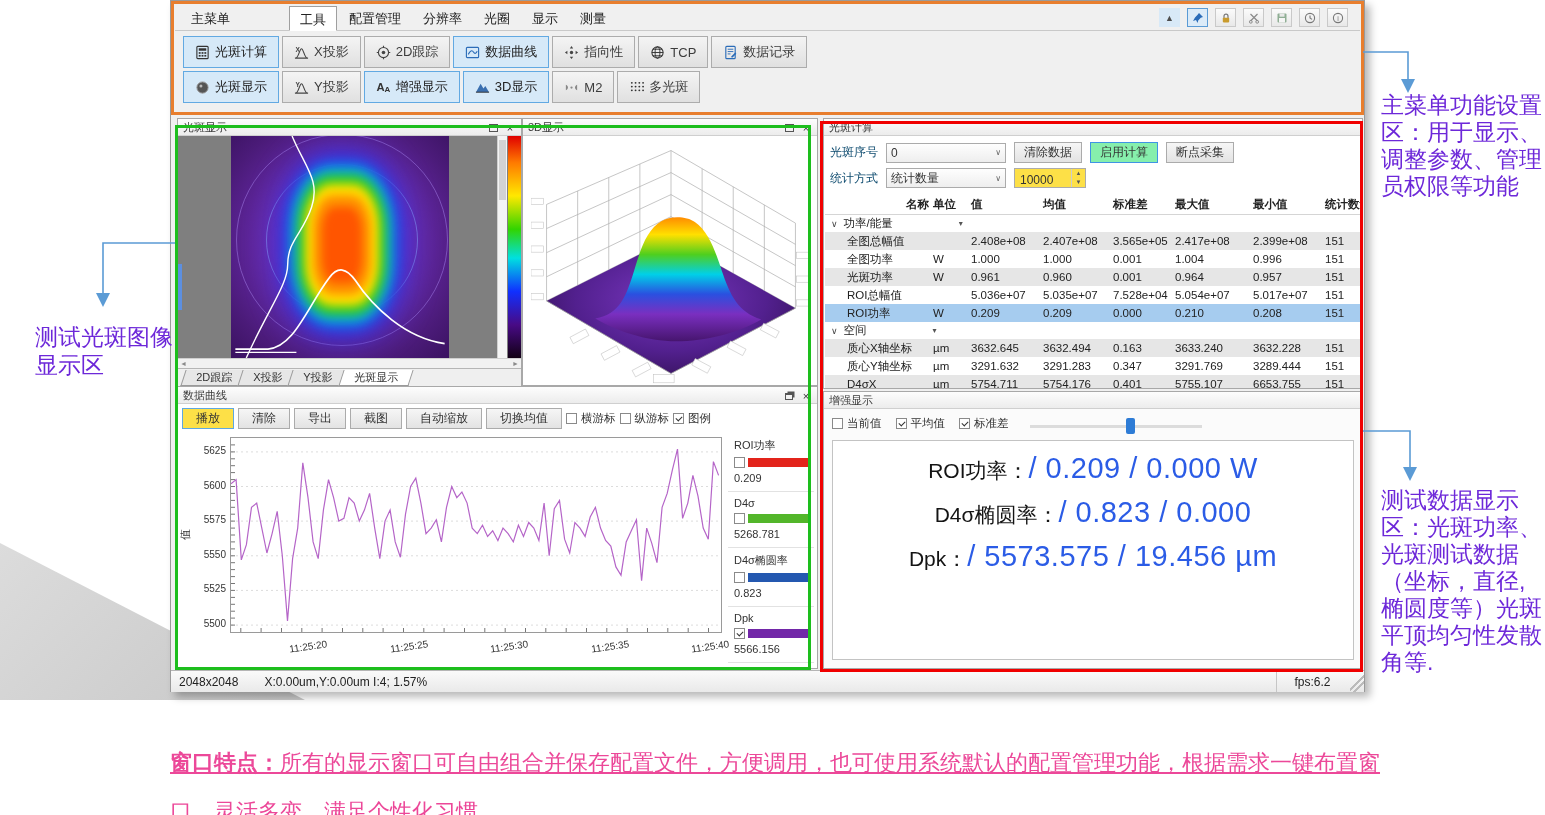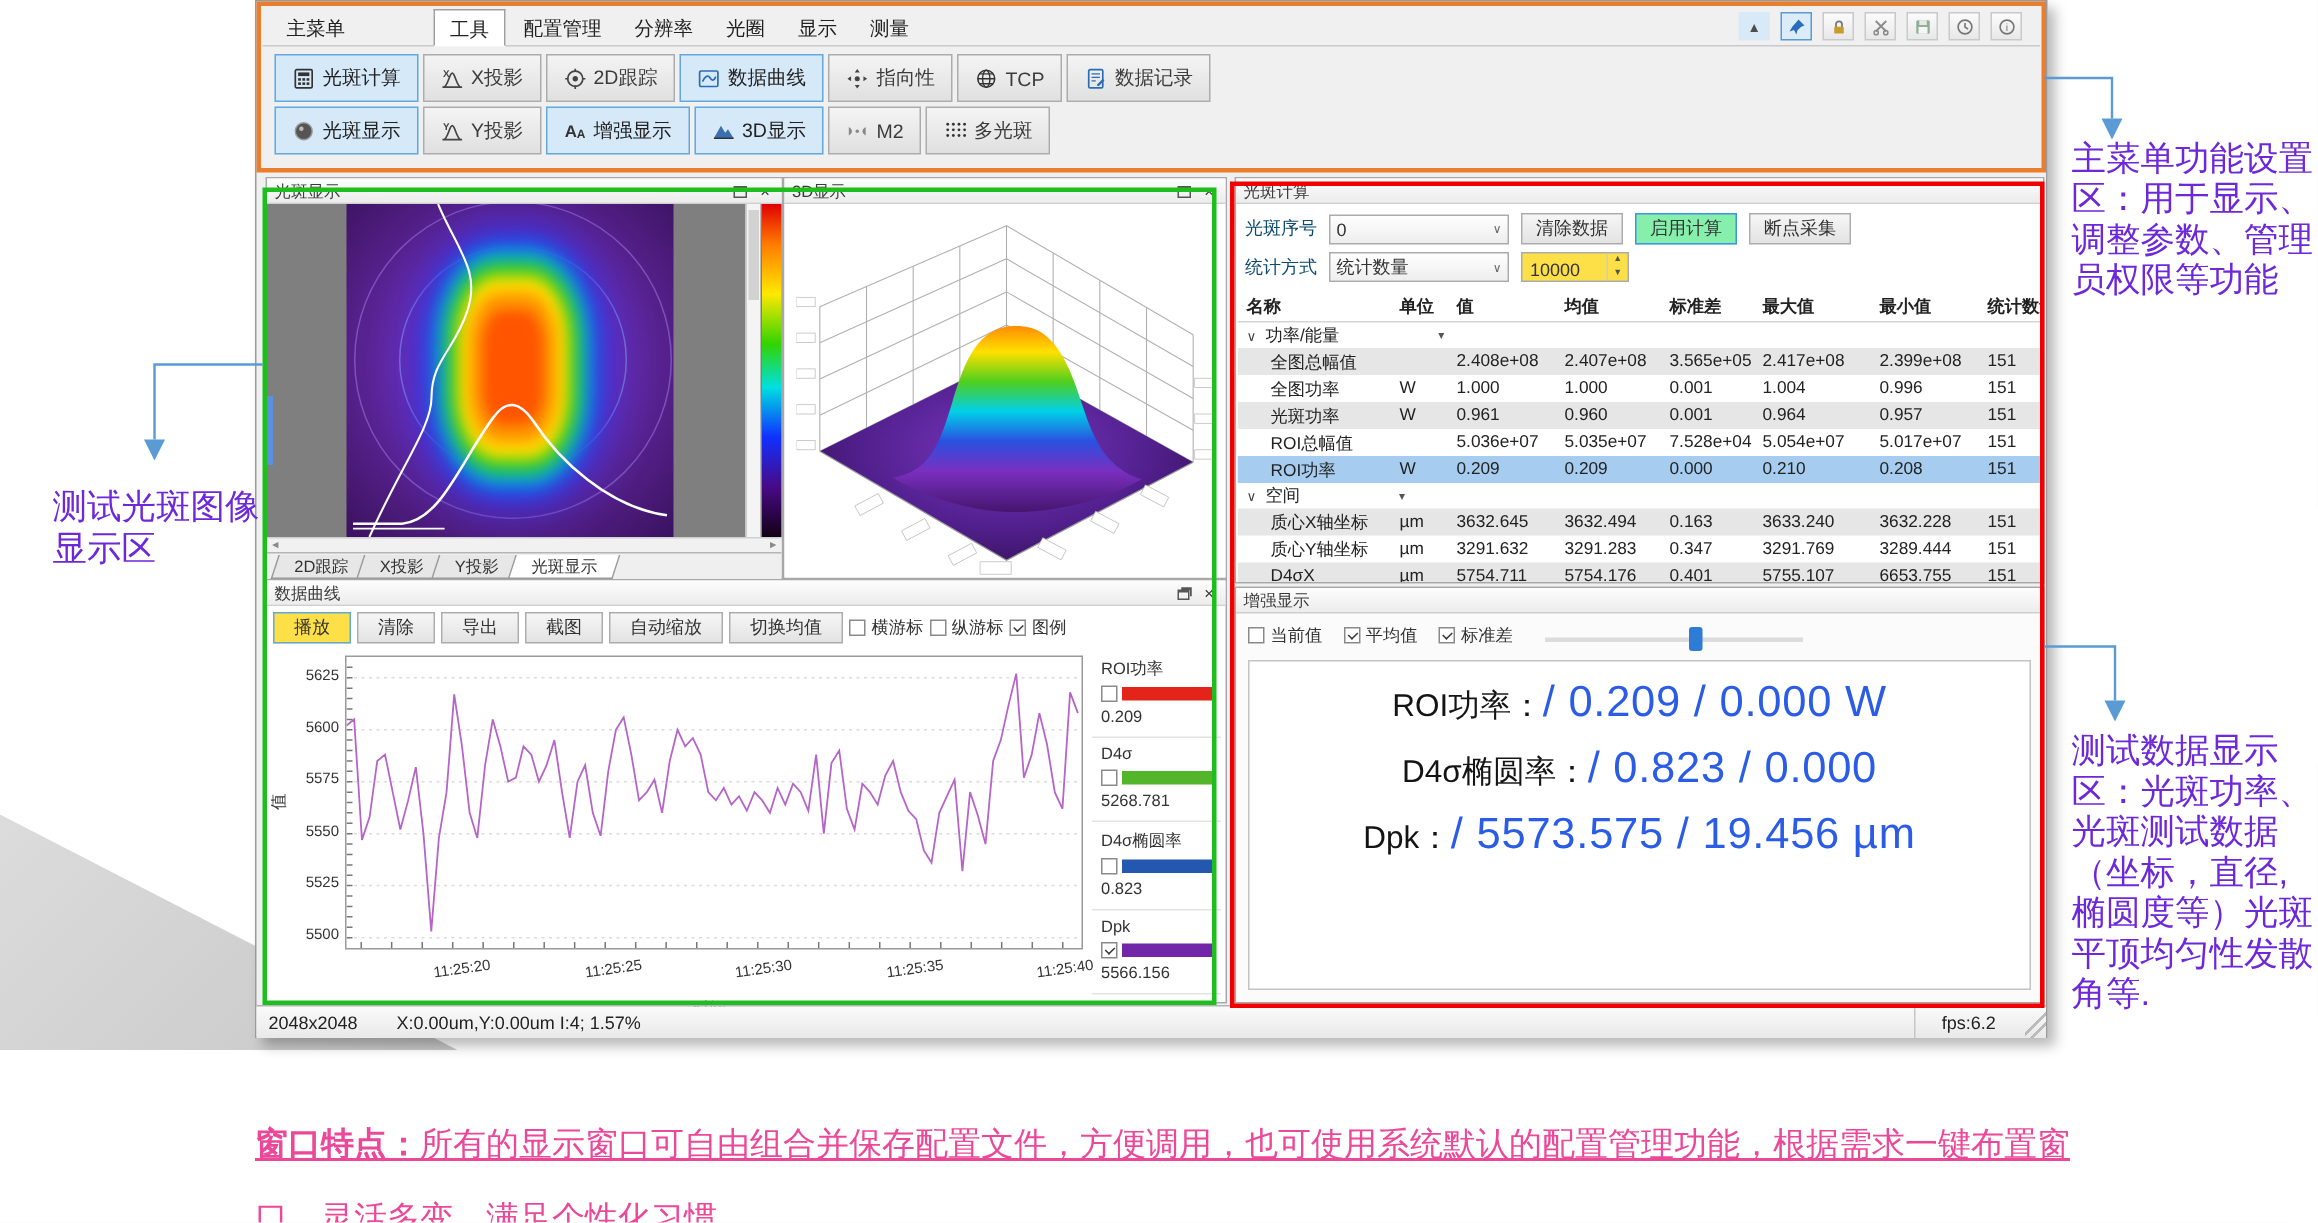--- a/index.html
+++ b/index.html
@@ -112,21 +112,21 @@
      display:inline-flex; align-items:flex-end; }
   .spin .v { flex:1; padding-left:5px; }
   .spin .ud { width:14px; border-left:1px solid #ccc; display:flex; flex-direction:column; align-items:center; font-size:6px; color:#555; line-height:9px;}
   #calc-table { position:absolute; left:1px; right:1px; top:76px; bottom:0; overflow:hidden; font-size:11.5px; }
   .trow { display:grid; grid-template-columns:104px 38px 72px 70px 62px 78px 72px 1fr; height:18px; align-items:center; color:#222; }
   .trow.header { font-weight:bold; border-bottom:1px solid #d5d5d5; height:20px; }
   .trow.shade { background:#E6E6E6; }
   .trow.selected { background:#A6CCEF; }
   .trow > div { padding-left:4px; white-space:nowrap; overflow:hidden; }
   .trow > div:first-child { padding-left:22px; }
-  .trow.header > div:first-child, .grow > div:first-child { padding-left:6px; }
+  .trow.header > div:first-child, .grow > div:first-child { padding-left:6px;text-align:right; }
   .grow { display:flex; height:17px; align-items:center; color:#222; gap:6px; }
   .grow .chev { font-size:9px; color:#444; padding-left:6px; }
   .grow .mini { font-size:8px; color:#555; margin-left:60px; }
 
   
   #enh-ctl { position:absolute; left:8px; top:24px; display:flex; gap:14px; align-items:center; }
   #enh-slider { position:absolute; left:206px; top:33px; width:172px; height:3px; background:#dcdcdc; }
   #enh-thumb { position:absolute; left:96px; top:-7px; width:9px; height:16px; background:#2E7CD6; border-radius:2px; }
   #enh-box { position:absolute; left:8px; right:8px; top:48px; bottom:8px; background:#fff; border:1px solid #c3c3c3; }
   .ed-line { text-align:center; margin-top:11px; white-space:nowrap; }

